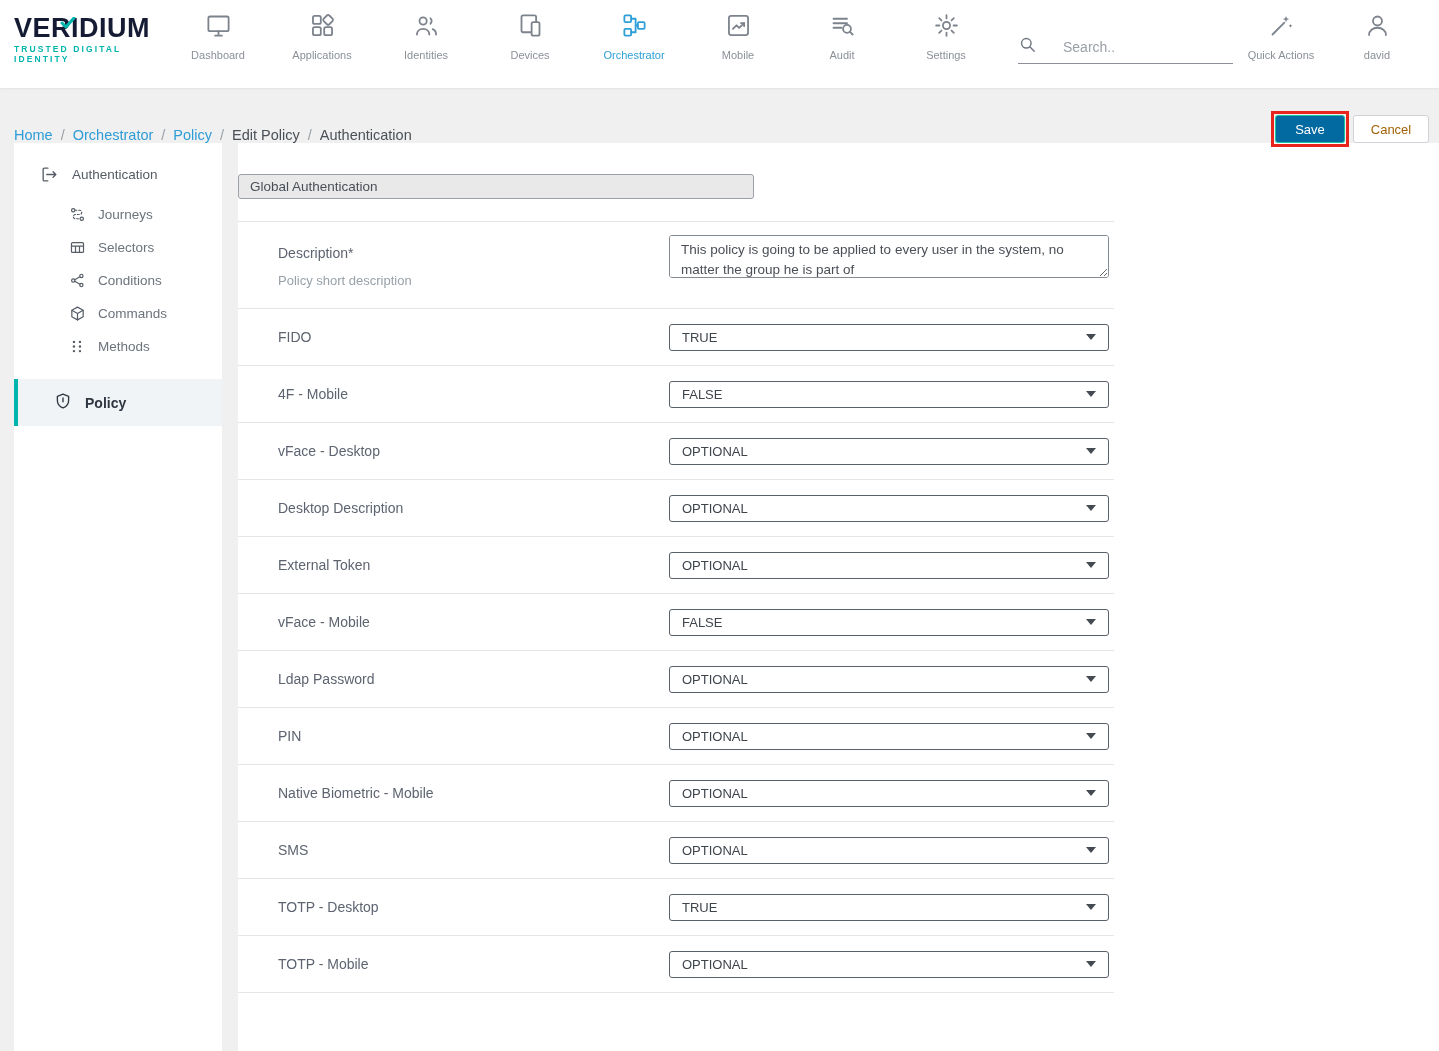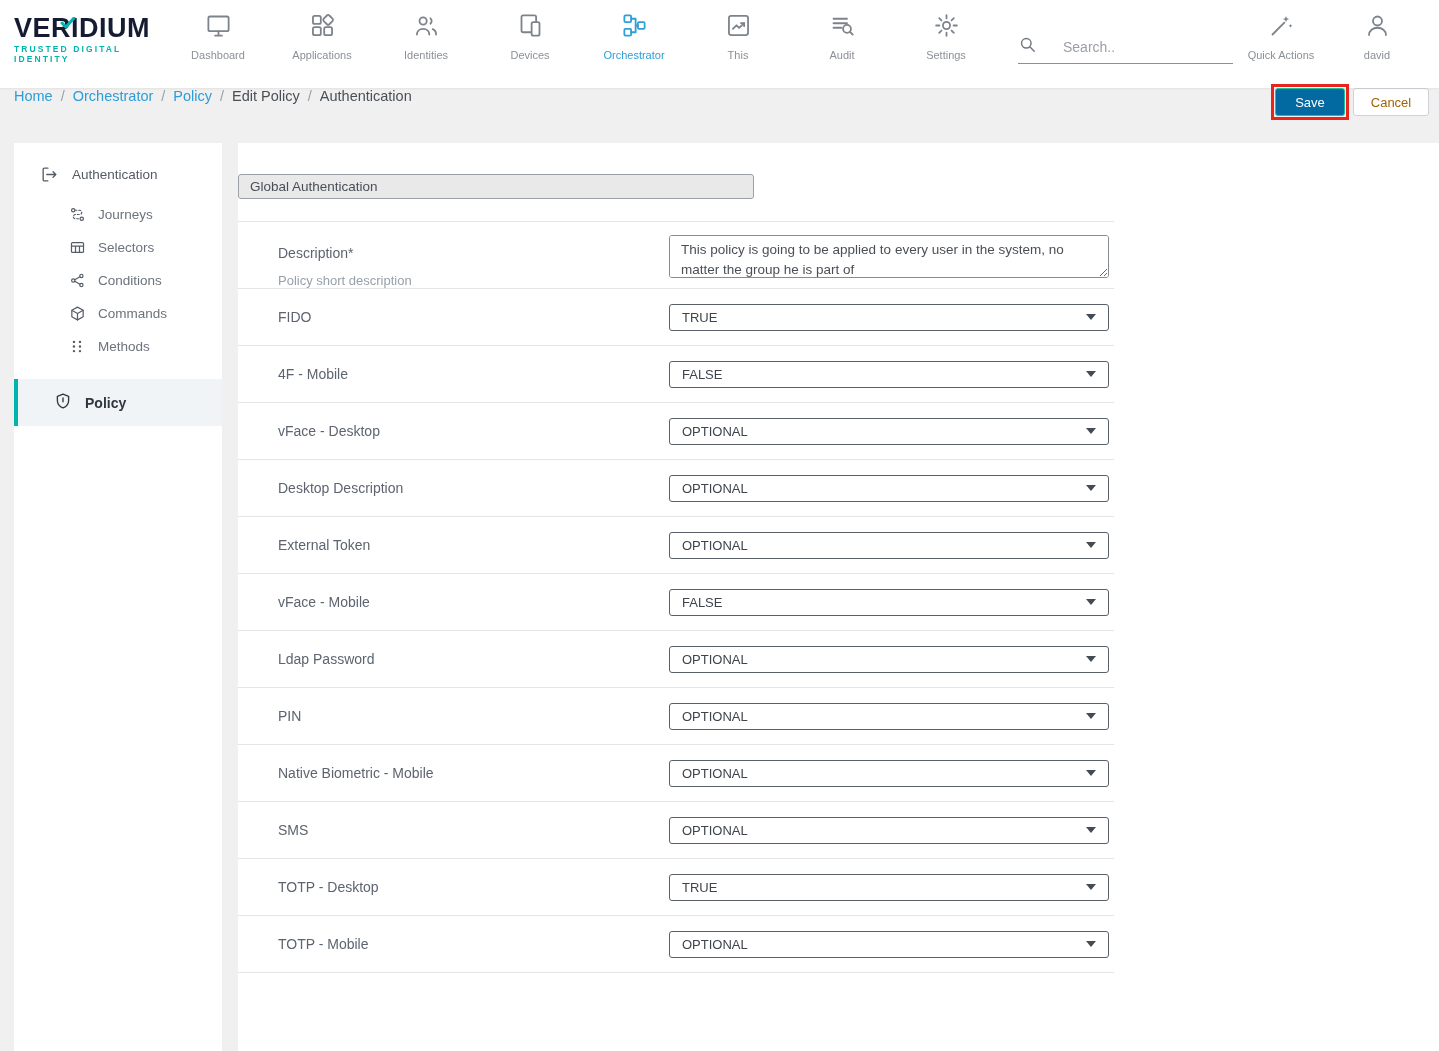--- a/index.html
+++ b/index.html
@@ -41,21 +41,21 @@
   }
   .search input {
     border: none; outline: none; font-size: 14px; color: #5d6470; width: 170px;
     font-family: "Liberation Sans", sans-serif; background: transparent;
   }
   .search input::placeholder { color: #9aa0a8; }
   .header-right { margin-left: auto; display: flex; align-items: flex-end; }
   .header-right .nav-item { width: 96px; }
   
   .crumbbar {
-    height: 55px; display: flex; align-items: flex-start; padding: 0 10px 0 14px;
+    height: 55px; display: flex; align-items: flex-end; padding: 0 10px 0 14px;
   }
   .breadcrumb { font-size: 14.5px; display: flex; align-items: center; gap: 8px; }
   .breadcrumb a { color: #2e9cd6; text-decoration: none; cursor: pointer; }
   .breadcrumb .sep { color: #9aa0a8; }
   .breadcrumb .current { color: #4a5056; }
   .crumb-actions { margin-left: auto; display: flex; align-items: center; }
   .save-wrap { position: relative; }
   .annotation {
     position: absolute; left: -4px; top: -4px; right: -4px; bottom: -4px;
     border: 3px solid #e8251c; pointer-events: none;
@@ -90,21 +90,21 @@
   .labels { width: 431px; padding-left: 40px; flex: none; }
   .lbl { color: #5d6470; font-size: 14px; }
   .sub { color: #98a0a9; font-size: 13px; margin-top: 12px; }
   .row-name { padding-top: 31px; padding-bottom: 22px; }
   .row-name .lbl { margin-top: 9px; }
   .name-input {
     width: 516px; height: 25px; background: #e9e9ea; border: 1px solid #9aa0a6;
     border-radius: 3px; padding: 0 11px; font-size: 13.5px; color: #4a4f57;
     font-family: "Liberation Sans", sans-serif;
   }
-  .row-desc { padding-top: 13px; }
+  .row-desc { padding-top: 13px; padding-bottom: 20px; }
   .row-desc .lbl { margin-top: 10px; }
   .desc-textarea {
     width: 440px; height: 43px; border: 1px solid #868c93; border-radius: 3px;
     padding: 4px 11px; font-size: 13.5px; color: #4a4f57; resize: vertical;
     font-family: "Liberation Sans", sans-serif; line-height: 1.45;
   }
   .row-drop { height: 57px; align-items: center; }
   .dropdown {
     width: 440px; height: 27px; border: 1px solid #596069; border-radius: 3px;
     background: #fff; display: flex; align-items: center; justify-content: space-between;
@@ -184,21 +184,21 @@
       <span class="nav-label">Orchestrator</span>
     </div>
     <div class="nav-item">
       <span class="nav-icon">
         <svg width="27" height="27" viewBox="0 0 24 24" fill="none" stroke="currentColor" stroke-width="1.6" stroke-linecap="round" stroke-linejoin="round">
             <rect x="3.5" y="3.5" width="17" height="17" rx="2"></rect>
             <path d="M7 15l3.2-3.2 2.4 2.4L17 9.8"></path>
             <path d="M17 12.6V9.8h-2.8"></path>
           </svg>
       </span>
-      <span class="nav-label">This</span>
+      <span class="nav-label">Mobile</span>
     </div>
     <div class="nav-item">
       <span class="nav-icon">
         <svg width="27" height="27" viewBox="0 0 24 24" fill="none" stroke="currentColor" stroke-width="1.6" stroke-linecap="round" stroke-linejoin="round">
             <path d="M4 6h12M4 10h12M4 14h7"></path>
             <circle cx="16" cy="15" r="3.5"></circle>
             <path d="M18.6 17.6L21 20"></path>
           </svg>
       </span>
       <span class="nav-label">Audit</span>

